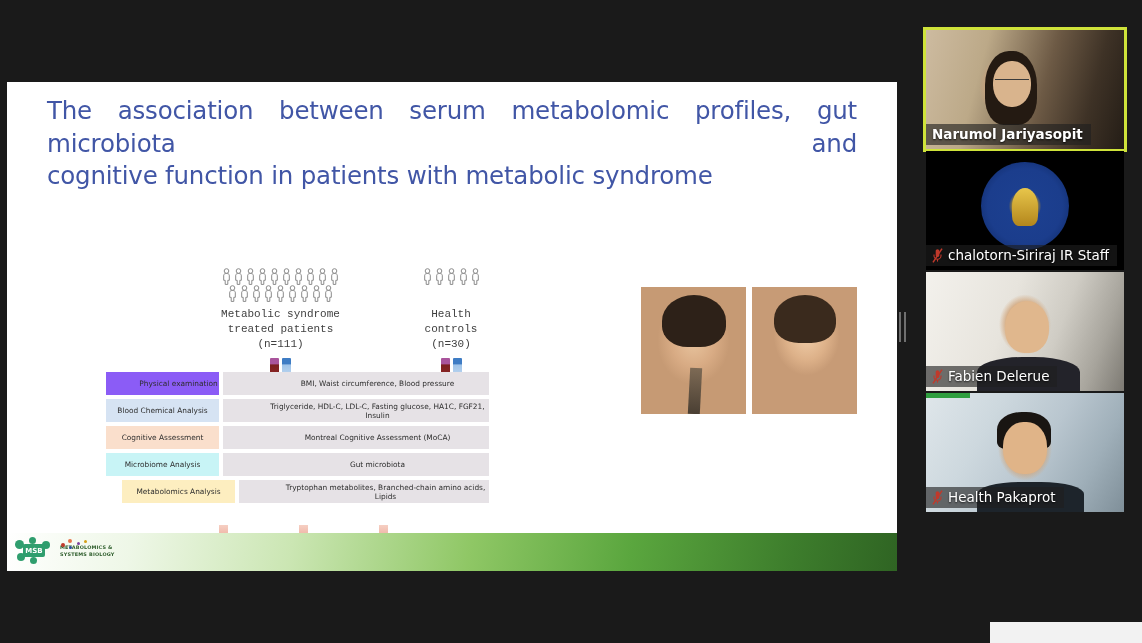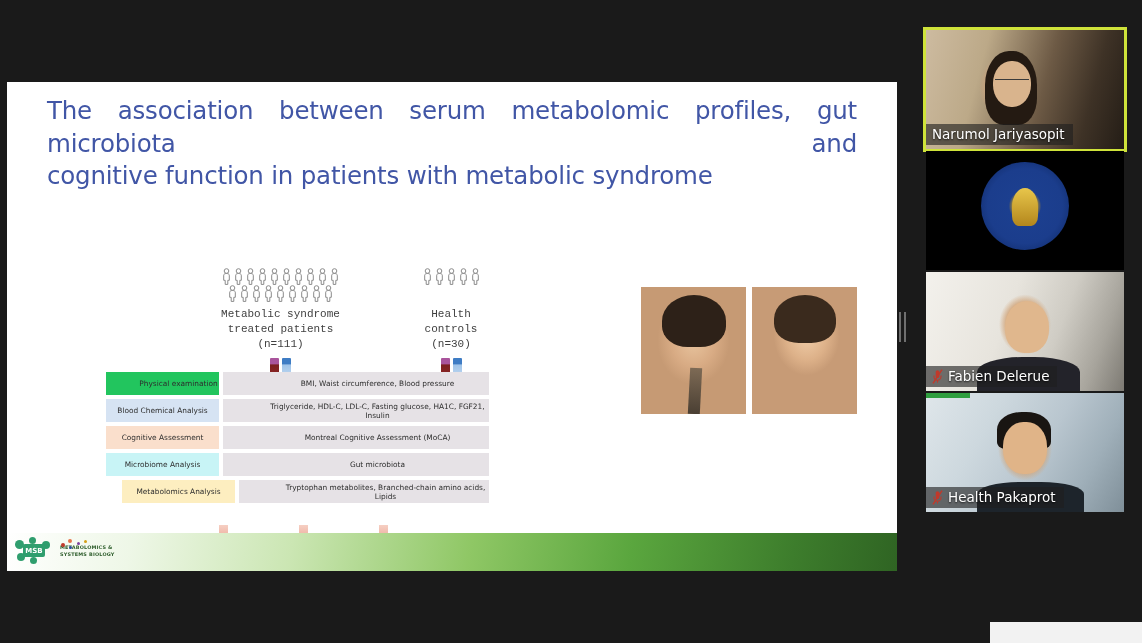--- a/index.html
+++ b/index.html
@@ -152,21 +152,21 @@
     display: flex; gap: 3px; align-items: center; justify-content: center;
   }
   #drag-handle span { width: 2px; height: 30px; background: #6f6f6f; display: block; }
 
   
   #participants { position: absolute; left: 926px; top: 30px; width: 200px; }
   .tile {
     position: relative; width: 198px; height: 119px; margin-bottom: 2px;
     background: #101010; overflow: hidden;
   }
-  .tile.active { outline: 3px solid #cfe33a; outline-offset: 0px; }
+  .tile.active { outline: 3px solid #cfe33a; outline-offset: 0px; font-weight: bold; }
   .tile-video { position: absolute; inset: 0; }
   .nameplate {
     position: absolute; left: 0; bottom: 4px;
     display: flex; align-items: center; gap: 5px;
     background: rgba(30,30,30,0.62); padding: 2px 8px 3px 6px;
     max-width: 100%;
   }
   .name-text {
     color: #ffffff; font-size: 13.5px; white-space: nowrap;
     font-family: "DejaVu Sans", sans-serif; text-shadow: 0 1px 2px rgba(0,0,0,.8);
@@ -391,21 +391,21 @@
           <span>(n=30)</span>
         </div>
         <div class="tubes">
           <div class="tube purple"></div>
           <div class="tube blue"></div>
         </div>
       </div>
 
       <div id="analysis-table">
           <div class="tr">
-            <div class="td-cat" style="background: #22c55e; padding-left: 32px;">Physical examination</div>
+            <div class="td-cat" style="background: #8b5cf6; padding-left: 32px;">Physical examination</div>
             <div class="td-val">BMI, Waist circumference, Blood pressure</div>
           </div>
           <div class="tr">
             <div class="td-cat" style="background: rgb(214, 227, 243);">Blood Chemical Analysis</div>
             <div class="td-val">Triglyceride, HDL-C, LDL-C, Fasting glucose, HA1C, FGF21, Insulin</div>
           </div>
           <div class="tr">
             <div class="td-cat" style="background: rgb(250, 223, 204);">Cognitive Assessment</div>
             <div class="td-val">Montreal Cognitive Assessment (MoCA)</div>
           </div>
@@ -480,20 +480,29 @@
       </div>
       <div class="nameplate">
         <span class="name-text">Narumol Jariyasopit</span>
       </div>
     </div>
 
     <div class="tile">
       <div class="tile-video" id="v-chalotorn">
         <div id="chalotorn-seal"></div>
       </div>
+      <div class="nameplate">
+        <svg class="mic-muted" viewBox="0 0 11 15">
+          <path d="M5.5 1.2c-1 0-1.8.8-1.8 1.8v4.2c0 1 .8 1.8 1.8 1.8s1.8-.8 1.8-1.8V3c0-1-.8-1.8-1.8-1.8z" fill="#c0392b"></path>
+          <path d="M2 6.6v1.1c0 1.9 1.6 3.5 3.5 3.5S9 9.6 9 7.7V6.6" stroke="#c0392b" stroke-width="1.1" fill="none"></path>
+          <path d="M5.5 11.2v2.4" stroke="#c0392b" stroke-width="1.1"></path>
+          <path d="M1 14.3L10 0.7" stroke="#c0392b" stroke-width="1.5"></path>
+        </svg>
+        <span class="name-text">chalotorn-Siriraj IR Staff</span>
+      </div>
     </div>
 
 
     <div class="tile">
       <div class="tile-video" id="v-fabien">
         <div class="head"></div>
           <div class="body"></div>
       </div>
       <div class="nameplate">
         <svg class="mic-muted" viewBox="0 0 11 15">

